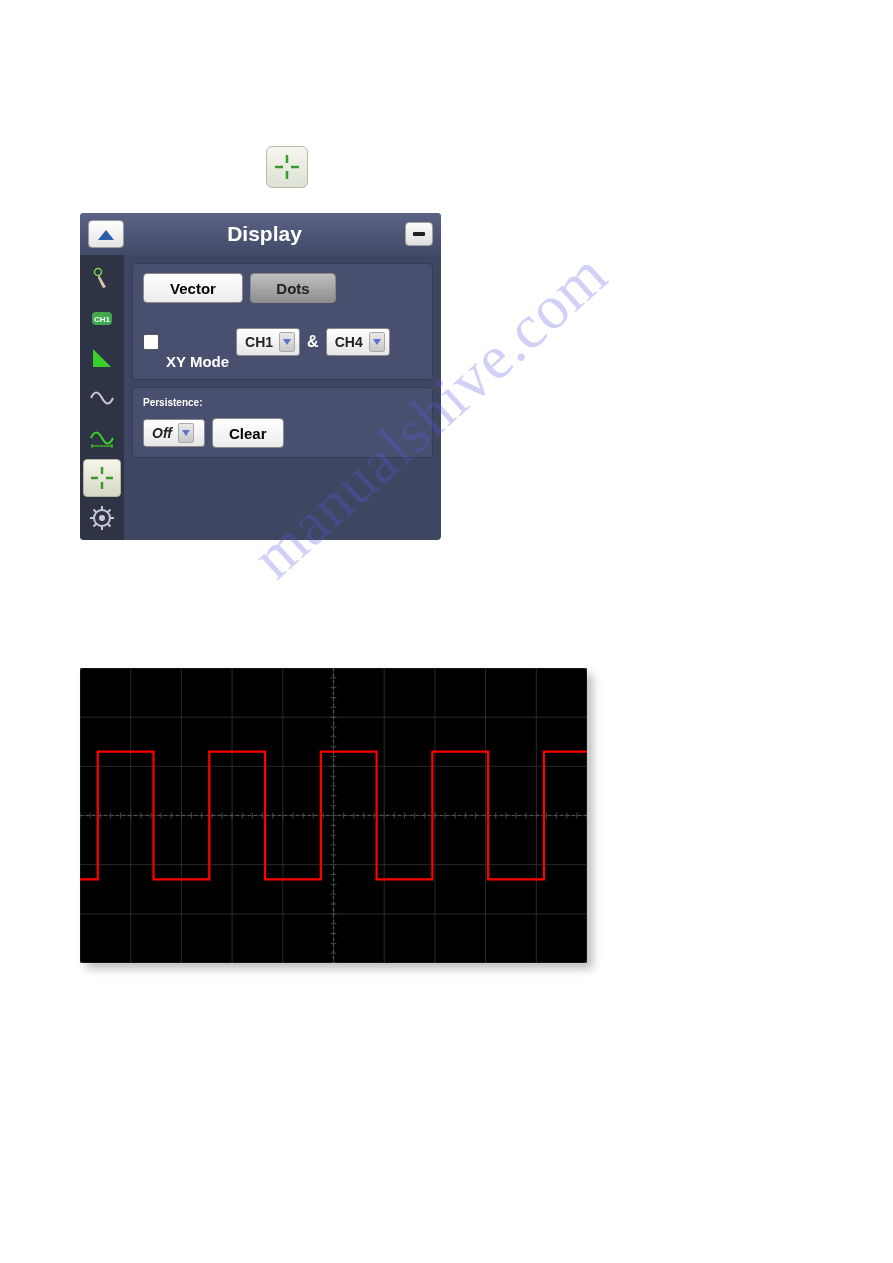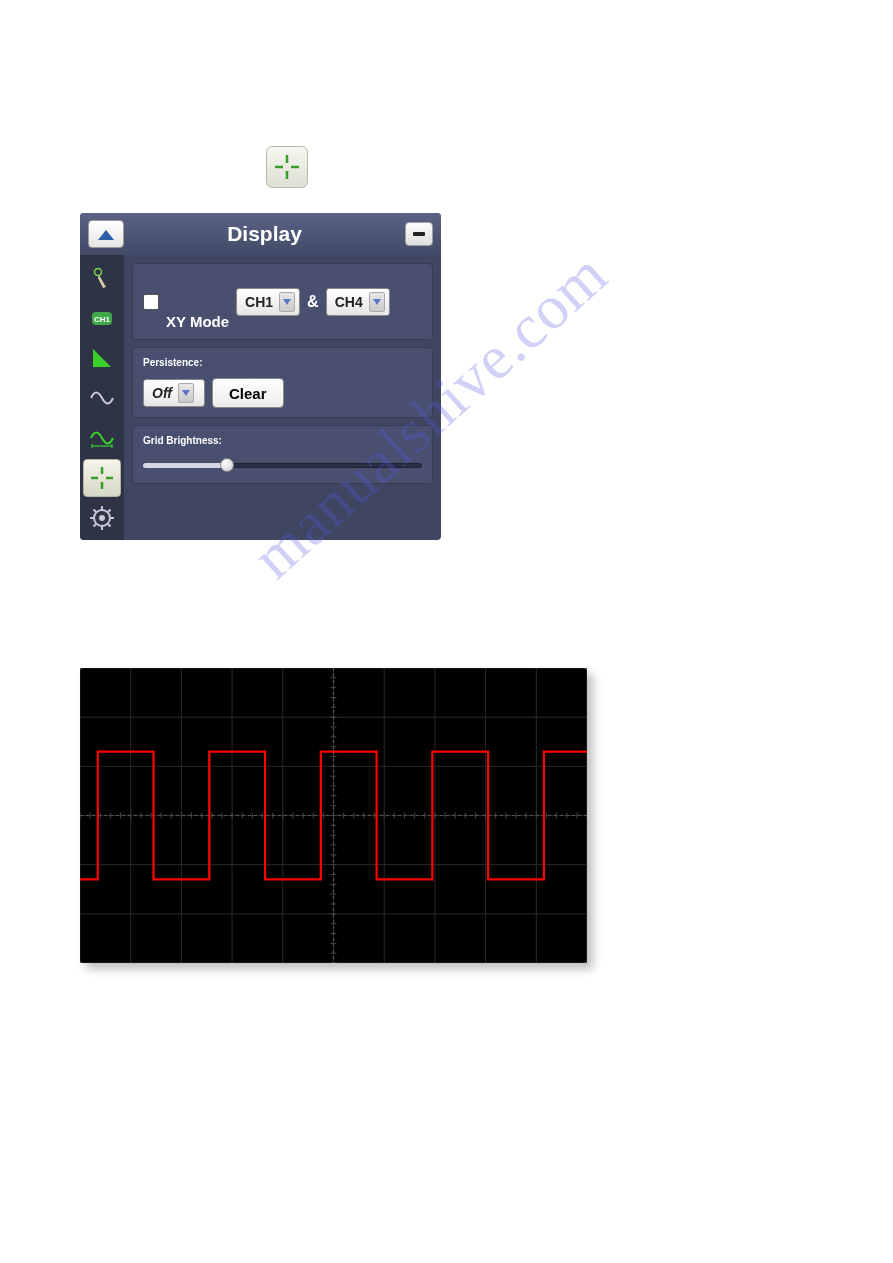--- a/index.html
+++ b/index.html
@@ -294,20 +294,24 @@
             <line x1="21.5" y1="4.5" x2="18.7" y2="7.3"></line>
               <line x1="7.3" y1="18.7" x2="4.5" y2="21.5"></line>
           </g>
         </svg>
       </div>
     </div>
 
     <div class="panel-main">
 
       <div class="section">
+        <div class="row" style="margin-bottom:10px;">
+          <div class="btn btn-active" style="width:100px;">Vector</div>
+          <div class="btn btn-inactive" style="width:86px;">Dots</div>
+        </div>
         <div class="row">
           <div class="checkbox"></div>
           <span class="lbl">XY Mode</span>
           <div class="select">
             <span>CH1</span>
             <span class="arrow-box">
                 <svg viewBox="0 0 8 6">
                   <path d="M0 0 L8 0 L4 6 Z" fill="#5a74c8"></path>
                 </svg>
               </span>
@@ -332,28 +336,20 @@
             <span class="arrow-box">
                 <svg viewBox="0 0 8 6">
                   <path d="M0 0 L8 0 L4 6 Z" fill="#5a74c8"></path>
                 </svg>
               </span>
           </div>
           <div class="btn btn-active">Clear</div>
         </div>
       </div>
 
-      <div class="section">
-        <div class="section-title">Grid Brightness:</div>
-        <div class="slider-wrap">
-          <div class="slider-track"></div>
-          <div class="slider-fill" id="bright-fill" style="width: 30%;"></div>
-          <div class="slider-thumb" id="bright-thumb" style="left: 30%;"></div>
-        </div>
-      </div>
 
     </div>
   </div>
 </div>
 
 <div class="waveform-panel">
   <svg id="wave-svg" viewBox="0 0 507 295" preserveAspectRatio="none">
       <line x1="0" y1="0" x2="0" y2="295" stroke="#2a2a2a" stroke-width="1"></line>
       <line x1="50.7" y1="0" x2="50.7" y2="295" stroke="#2a2a2a" stroke-width="1"></line>
       <line x1="101.4" y1="0" x2="101.4" y2="295" stroke="#2a2a2a" stroke-width="1"></line>

